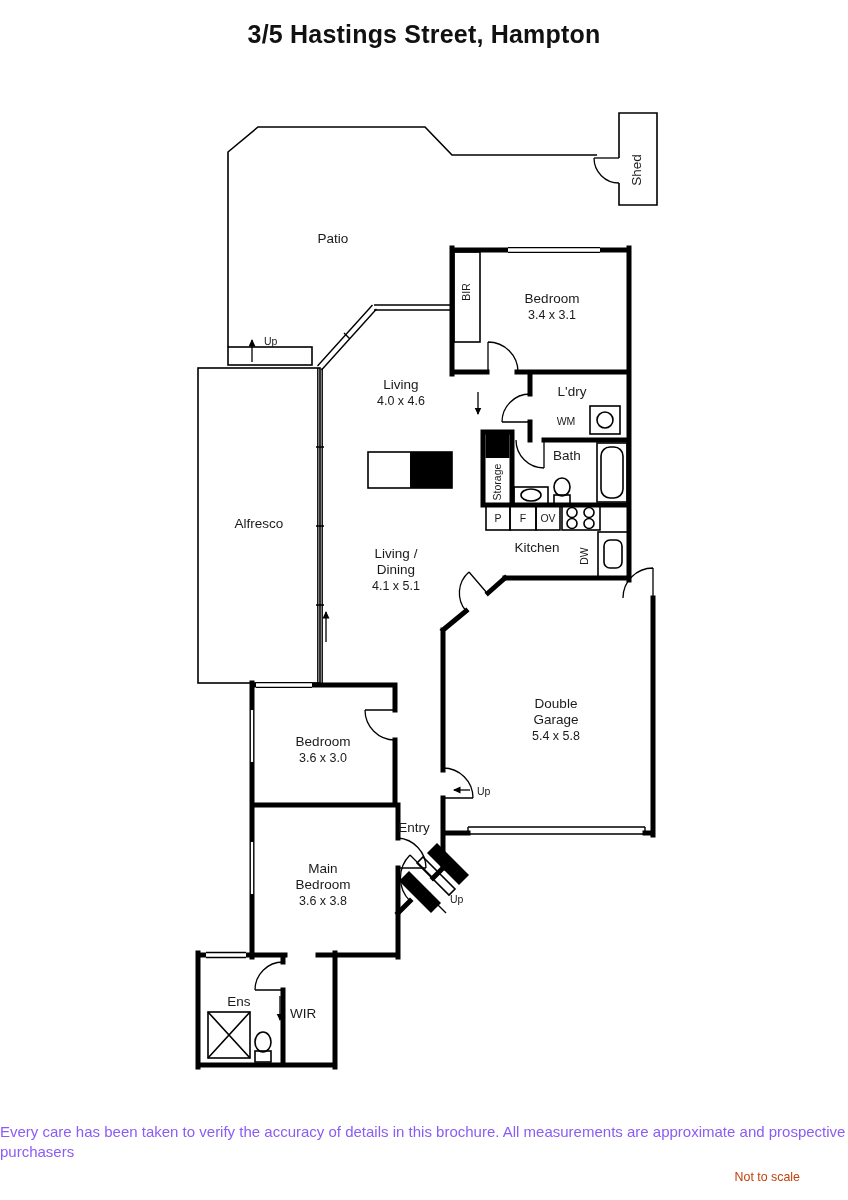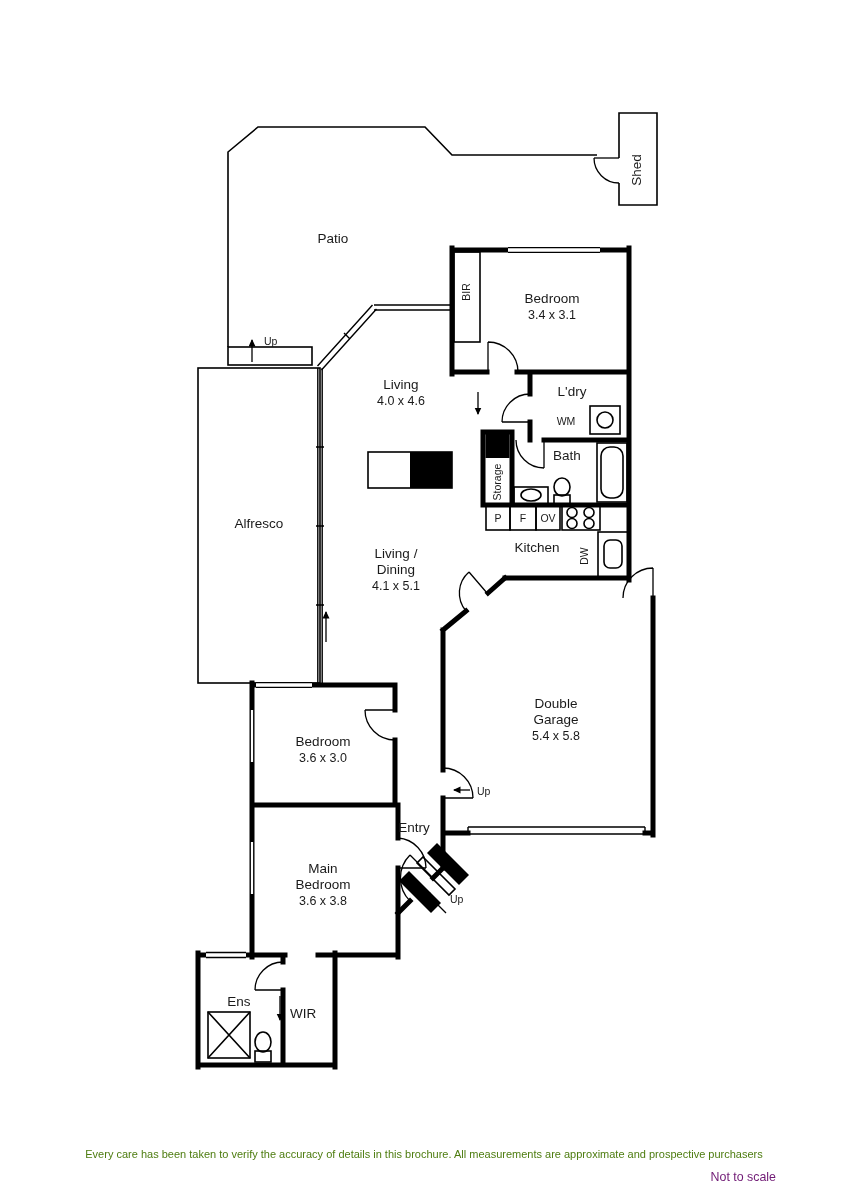--- a/index.html
+++ b/index.html
@@ -5,36 +5,37 @@
   html,body{margin:0;padding:0;background:#ffffff;}
   .page{position:relative;width:848px;height:1200px;background:#fff;overflow:hidden;
         font-family:"Liberation Sans", sans-serif;color:#111;}
   .title{position:absolute;top:20px;left:0;width:100%;text-align:center;
          font-size:25px;font-weight:700;letter-spacing:.2px;margin:0;color:#111;}
   svg{position:absolute;left:0;top:0;}
   .rm{font-size:13.5px;fill:#1a1a1a;}
   .dim{font-size:12.5px;fill:#1a1a1a;}
   .sm{font-size:10.5px;fill:#1a1a1a;}
   .mid{text-anchor:middle;}
-  .footer{position:absolute;left:0;bottom:38px;width:100%;text-align:center;
-          font-size:11px;line-height:1.32;color:#4d7c0f;}
-  .scale-note{position:absolute;right:72px;bottom:16px;font-size:12.4px;color:#701a75;}
+  .footer{position:absolute;left:0;bottom:38px;width:100%;text-align:left;
+          font-size:15px;line-height:1.32;color:#8b5cf6;}
+  .scale-note{position:absolute;right:48px;bottom:16px;font-size:12.4px;color:#c2410c;}
   .w{stroke:#000;stroke-width:5;fill:none;stroke-linecap:square;}
   .t{stroke:#000;stroke-width:1.6;fill:none;}
   .d{stroke:#000;stroke-width:1.3;fill:none;}
   .win{stroke:#000;stroke-width:1.4;fill:none;}
   .blk{fill:#000;stroke:none;}
   .wh{fill:#fff;stroke:none;}
   .arr{stroke:#000;stroke-width:1.3;fill:none;}
 </style>
 </head>
 <body>
 
 <div class="page">
 
+  <h1 class="title">3/5 Hastings Street, Hampton</h1>
 
   <svg width="848" height="1200" viewBox="0 0 848 1200">
     <defs>
       <marker id="arw" markerWidth="9" markerHeight="8" refX="6.5" refY="3.5" orient="auto" markerUnits="userSpaceOnUse">
         <path d="M0,0 L7.5,3.5 L0,7 Z" fill="#000"></path>
       </marker>
     </defs>
 
     <g>
       <path class="t" d="M228,347 V152 L258,127 H425 L452,155 H597"></path>

